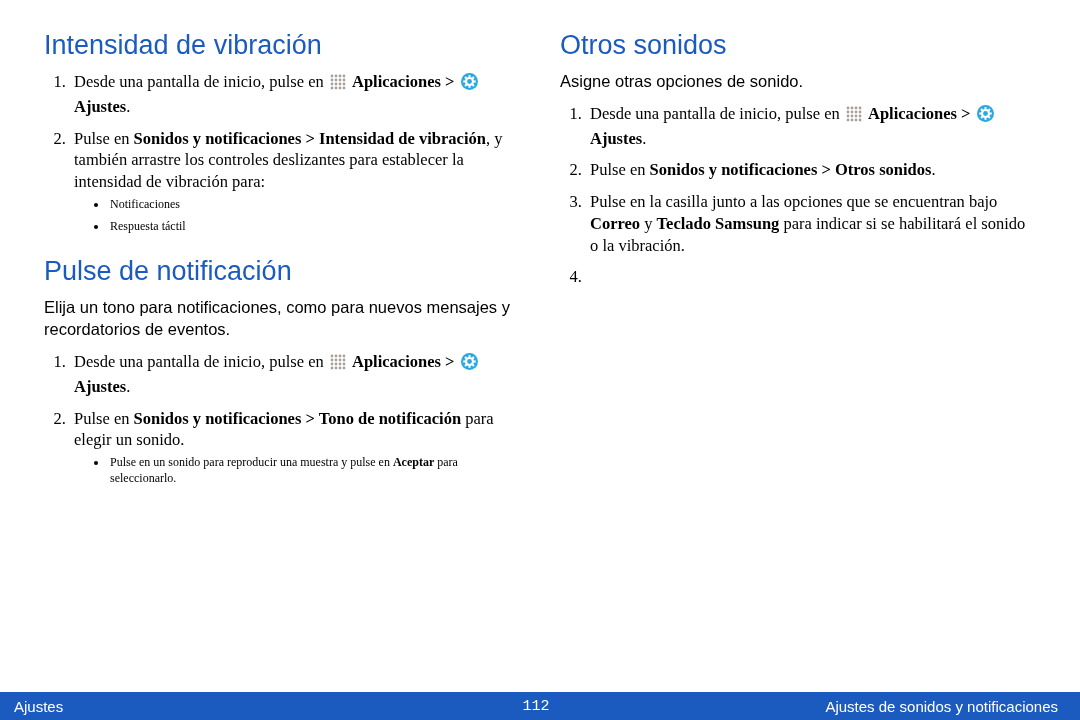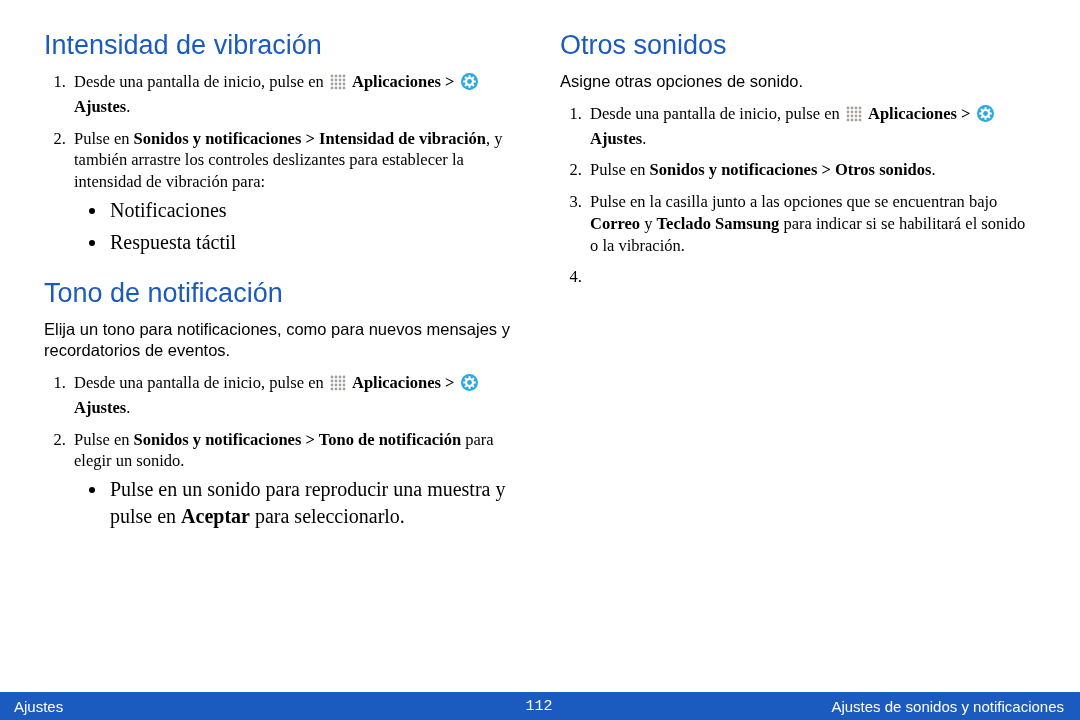--- a/index.html
+++ b/index.html
@@ -6,27 +6,27 @@
   html, body { width: 1080px; height: 720px; font-family: Arial, Helvetica, sans-serif; color: #000; background: #fff; }
   .page { width: 1080px; height: 720px; position: relative; }
   .columns { display: flex; flex-direction: row; padding: 28px 44px 0 44px; gap: 40px; height: 688px; }
   .col { flex: 1 1 0; }
   h2 { color: #1b5bc0; font-weight: 400; font-size: 27px; margin-bottom: 10px; margin-top: 2px; }
   h2.spaced { margin-top: 22px; }
   p.intro { font-size: 16.5px; line-height: 1.32; margin-bottom: 10px; }
   ol { list-style: decimal; padding-left: 26px; }
   ol > li { font-size: 16.5px; line-height: 1.32; margin-bottom: 10px; padding-left: 4px; font-family: Liberation Serif, serif; }
   ul { list-style: disc; padding-left: 34px; margin-top: 4px; }
-  ul > li { font-size: 20px; line-height: 1.32; margin-bottom: 6px; padding-left: 2px; }
+  ul > li { font-size: 12px; line-height: 1.32; margin-bottom: 6px; padding-left: 2px; }
   .b { font-weight: 700; }
   .icon { display: inline-block; vertical-align: -3px; margin: 0 2px; }
   .footer { position: absolute; left: 0; bottom: 0; width: 1080px; height: 28px; background: #1b5bc0; color: #fff; display: flex; align-items: center; font-size: 15px; }
   .footer .left { padding-left: 14px; flex: 1; text-align: left; }
   .footer .center { flex: 0 0 auto; text-align: left; font-family: Liberation Mono, monospace; }
-  .footer .right { padding-right: 16px; flex: 1; text-align: right; }
+  .footer .right { padding-right: 22px; flex: 1; text-align: right; }
 </style>
 </head>
 <body>
 
 <div class="page">
   <div class="columns">
 
     <div class="col">
 
       <h2>Intensidad de vibración</h2>
@@ -79,21 +79,21 @@
         </li>
         <li>
           <span>Pulse en </span><span class="b">Sonidos y notificaciones &gt; Intensidad de vibración</span><span>, y también arrastre los controles deslizantes para establecer la intensidad de vibración para:</span>
           <ul>
             <li>Notificaciones</li>
             <li>Respuesta táctil</li>
           </ul>
         </li>
       </ol>
 
-      <h2 class="spaced">Tono de notificación</h2>
+      <h2 class="spaced">Pulse de notificación</h2>
       <p class="intro">Elija un tono para notificaciones, como para nuevos mensajes y recordatorios de eventos.</p>
       <ol>
         <li>
           <span>Desde una pantalla de inicio, pulse en </span>
           <span class="icon">
             <svg width="16" height="16" viewBox="0 0 16 16">
                 <g fill="#a8a19b">
                   <circle cx="2" cy="2" r="1.4"></circle>
                   <circle cx="6" cy="2" r="1.4"></circle>
                   <circle cx="10" cy="2" r="1.4"></circle>

